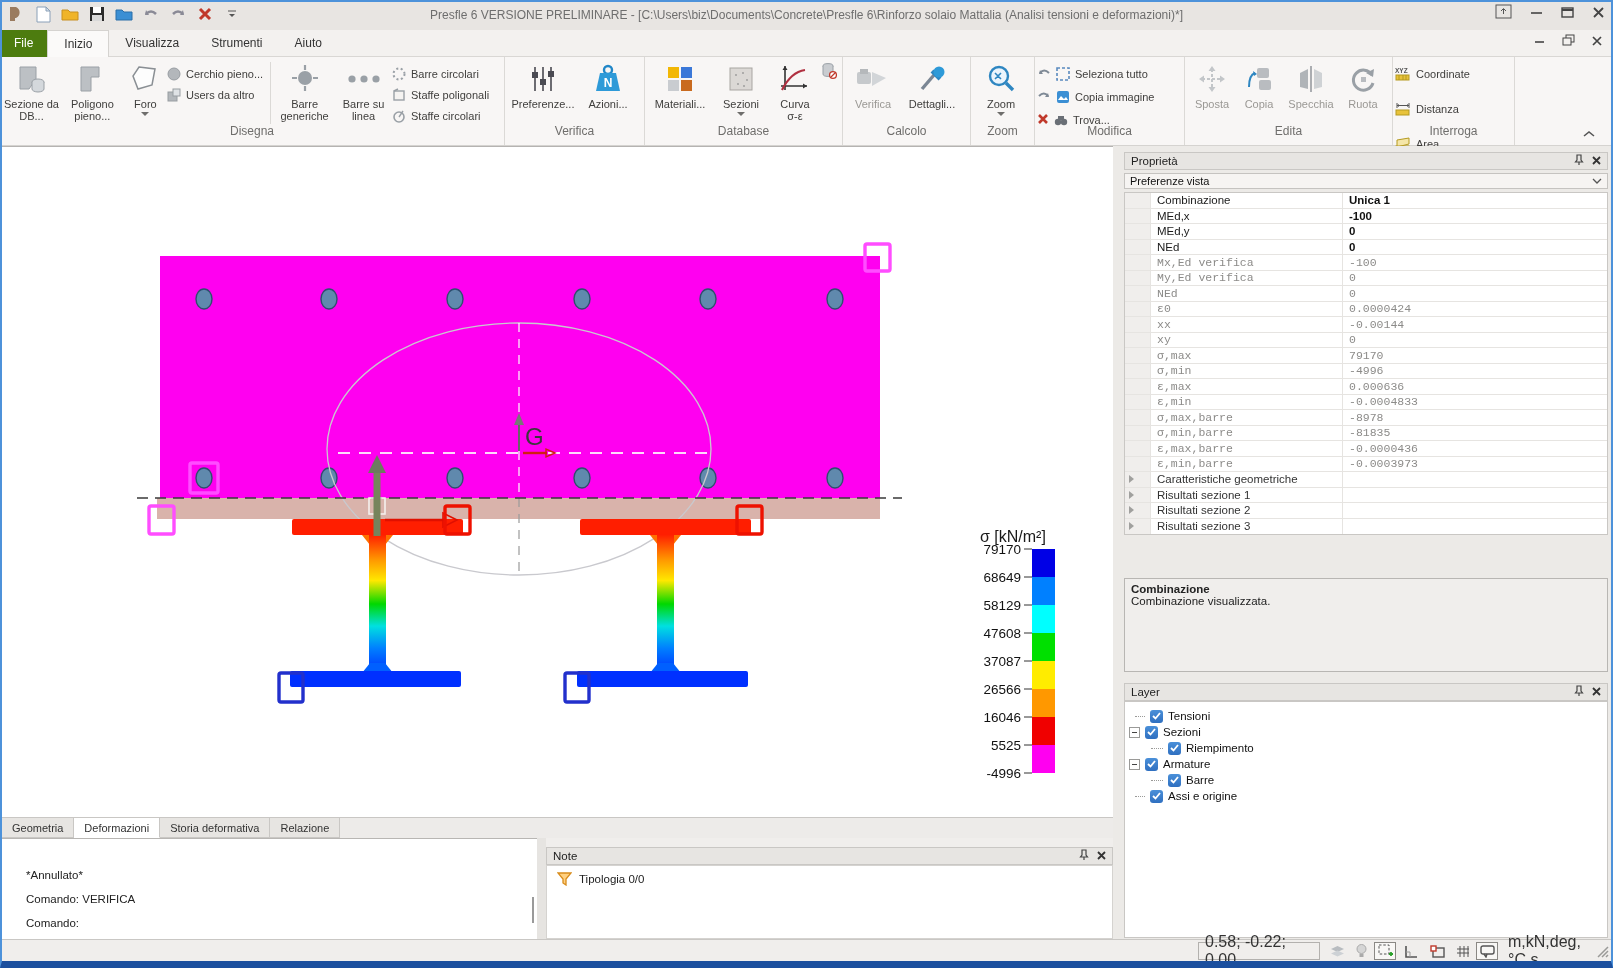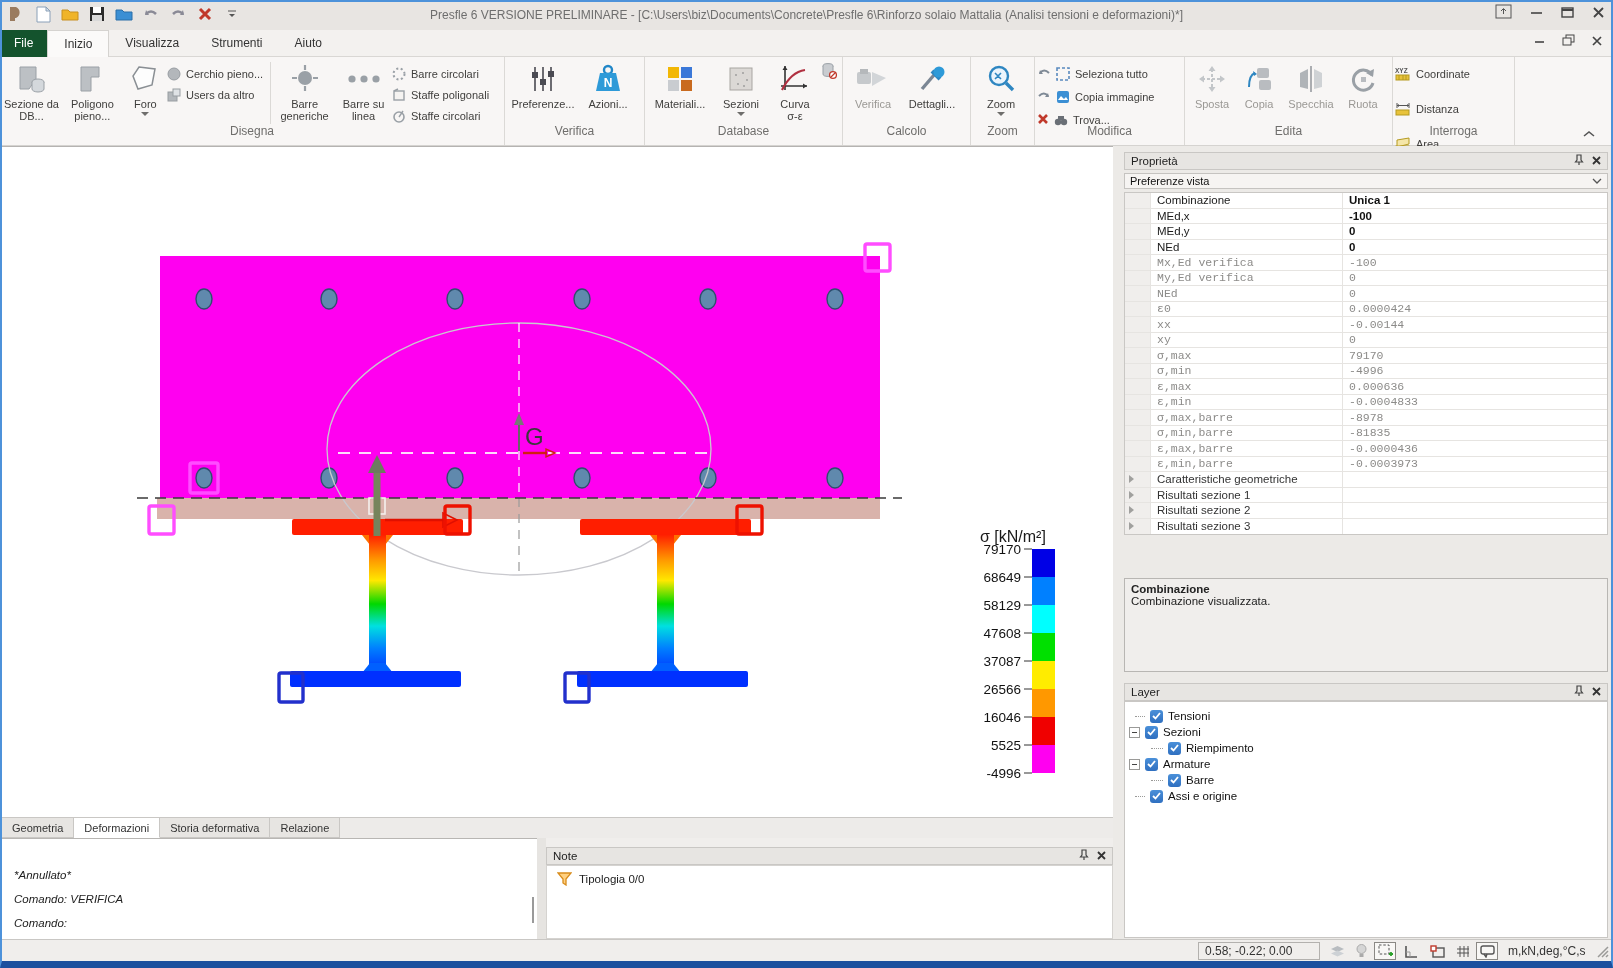--- a/index.html
+++ b/index.html
@@ -10,42 +10,42 @@
   
   .titlebar{position:absolute;top:0;left:0;width:100%;height:30px;background:#e8e5e2;}
   .qat{position:absolute;left:6px;top:4px;display:flex;align-items:center;gap:7px;}
   .qbtn{width:20px;height:20px;display:flex;align-items:center;justify-content:center;}
   .title{position:absolute;left:200px;right:200px;top:0;height:30px;line-height:30px;
          text-align:center;font-size:12px;color:#6e6e6e;white-space:nowrap;overflow:hidden;}
   .wbtns{position:absolute;right:8px;top:4px;display:flex;gap:18px;align-items:center;}
   
   .tabrow{position:absolute;top:30px;left:0;width:100%;height:27px;background:#f3f1ef;border-bottom:1px solid #d9d7d4;}
   .mtab{float:left;height:27px;line-height:27px;padding:0 16px;font-size:12px;color:#333;}
-  .mtab.file{background:#14532d;color:#fff;padding:0 14px;}
+  .mtab.file{background:#4d7c0f;color:#fff;padding:0 14px;}
   .mtab.active{background:#fbfaf9;border:1px solid #d5d3d0;border-bottom:none;}
   .docbtns{position:absolute;right:10px;top:3px;display:flex;gap:16px;align-items:center;}
   
   .ribbon{position:absolute;top:57px;left:0;width:100%;height:89px;background:#f8f6f5;border-bottom:1px solid #d5d3d0;display:flex;}
   .rgroup{position:relative;height:100%;border-right:1px solid #dbd9d6;padding:3px 2px 14px 2px;display:flex;align-items:flex-start;}
   .rlabel{position:absolute;bottom:7px;left:0;width:100%;text-align:center;font-size:12px;color:#6f6e6c;}
   .bigbtn{height:70px;display:flex;flex-direction:column;align-items:center;padding-top:3px;font-size:11px;color:#3f3e3c;text-align:center;line-height:12px;}
   .bigbtn .bicon{height:32px;display:flex;align-items:center;justify-content:center;margin-bottom:3px;}
   .bigbtn.dis{color:#9a9894;}
   .scol{display:flex;flex-direction:column;justify-content:flex-start;gap:2px;padding-top:4px;}
   .sbtn{display:flex;align-items:center;gap:5px;height:19px;font-size:11px;color:#3f3e3c;white-space:nowrap;}
   .ddw{width:0;height:0;border-left:4px solid transparent;border-right:4px solid transparent;border-top:4px solid #6f6e6c;margin-top:2px;}
   .chevcol{margin-left:auto;}
   
   .canvas{position:absolute;top:146px;left:2px;width:1111px;height:671px;background:#fff;border-top:1px solid #b5b3b1;}
   
   .btabs{position:absolute;top:817px;left:2px;width:1111px;height:21px;background:#edebe9;border-top:1px solid #c9c7c4;}
   .btab{float:left;height:20px;line-height:20px;padding:0 10px;font-size:11px;color:#333;background:#e7e5e2;border-right:1px solid #c9c7c4;border-bottom:1px solid #c9c7c4;}
   .btab.active{background:#fff;border-bottom:1px solid #fff;font-size:11px;}
   .cmdpanel{position:absolute;top:838px;left:2px;width:535px;height:101px;background:#fff;border-top:1px solid #b8b6b3;}
-  .cmdline{position:absolute;left:12px;font-size:11.5px;color:#222;font-style:italic;}
+  .cmdline{position:absolute;left:24px;font-size:11.5px;color:#222;}
   .cmdscroll{position:absolute;right:3px;top:58px;width:2px;height:26px;background:#9a9a9a;}
   .bsplit{position:absolute;top:838px;left:537px;width:9px;height:101px;background:#e6e4e1;}
   .notepanel{position:absolute;top:838px;left:546px;width:567px;height:101px;background:#f0eeec;}
   .phead{height:18px;background:#e7e5e2;border:1px solid #c9c7c4;font-size:11.5px;color:#222;
          display:flex;align-items:center;padding:0 6px;position:relative;}
   .phead .sp{flex:1;}
   .notebody{position:absolute;top:27px;left:0;width:567px;height:74px;background:#fff;border:1px solid #d5d3d0;}
   .noterow{display:flex;align-items:center;gap:7px;padding:6px 0 0 10px;font-size:11.5px;color:#222;}
   
   .rpanel{position:absolute;top:146px;left:1113px;width:498px;height:793px;background:#eceae7;}
@@ -63,21 +63,21 @@
   .tri{width:0;height:0;border-left:5px solid #a0a09e;border-top:4px solid transparent;border-bottom:4px solid transparent;}
   .descbox{background:#f0eeec;border:1px solid #b8b6b3;padding:4px 6px;font-size:11.5px;color:#222;}
   .descbox b{display:block;font-size:11.5px;}
   .ltree{background:#fff;border:1px solid #c9c7c4;position:relative;}
   .lrow{position:absolute;display:flex;align-items:center;gap:5px;height:16px;font-size:11.5px;color:#111;}
   .chk{width:13px;height:13px;border-radius:3px;background:linear-gradient(#4a90d9,#2f6fc0);display:flex;align-items:center;justify-content:center;flex:none;}
   .exp{width:11px;height:11px;border:1px solid #9a9a98;background:#fff;display:flex;align-items:center;justify-content:center;flex:none;}
   .exp div{width:5px;height:1px;background:#444;}
   .dot{border-top:1px dotted #9a9a98;height:0;flex:none;}
   
-  .statusbar{position:absolute;top:939px;left:2px;width:1609px;height:23px;background:#f0eeec;border-top:1px solid #c9c7c4;font-size:12px;color:#333;}
+  .statusbar{position:absolute;top:939px;left:2px;width:1609px;height:23px;background:#f0eeec;border-top:1px solid #c9c7c4;font-size:16px;color:#333;}
   .sbox{position:absolute;top:2px;height:18px;border:1px solid #b3b1ae;display:flex;align-items:center;padding:0 6px;background:#f0eeec;}
   .sibtn{position:absolute;top:2px;width:22px;height:18px;display:flex;align-items:center;justify-content:center;}
   .sibtn.pressed{border:1px solid #8a8884;background:#f8f7f5;}
   .grip{position:absolute;right:2px;top:4px;}
 </style>
 </head>
 <body>
 
 <div class="win">
 

